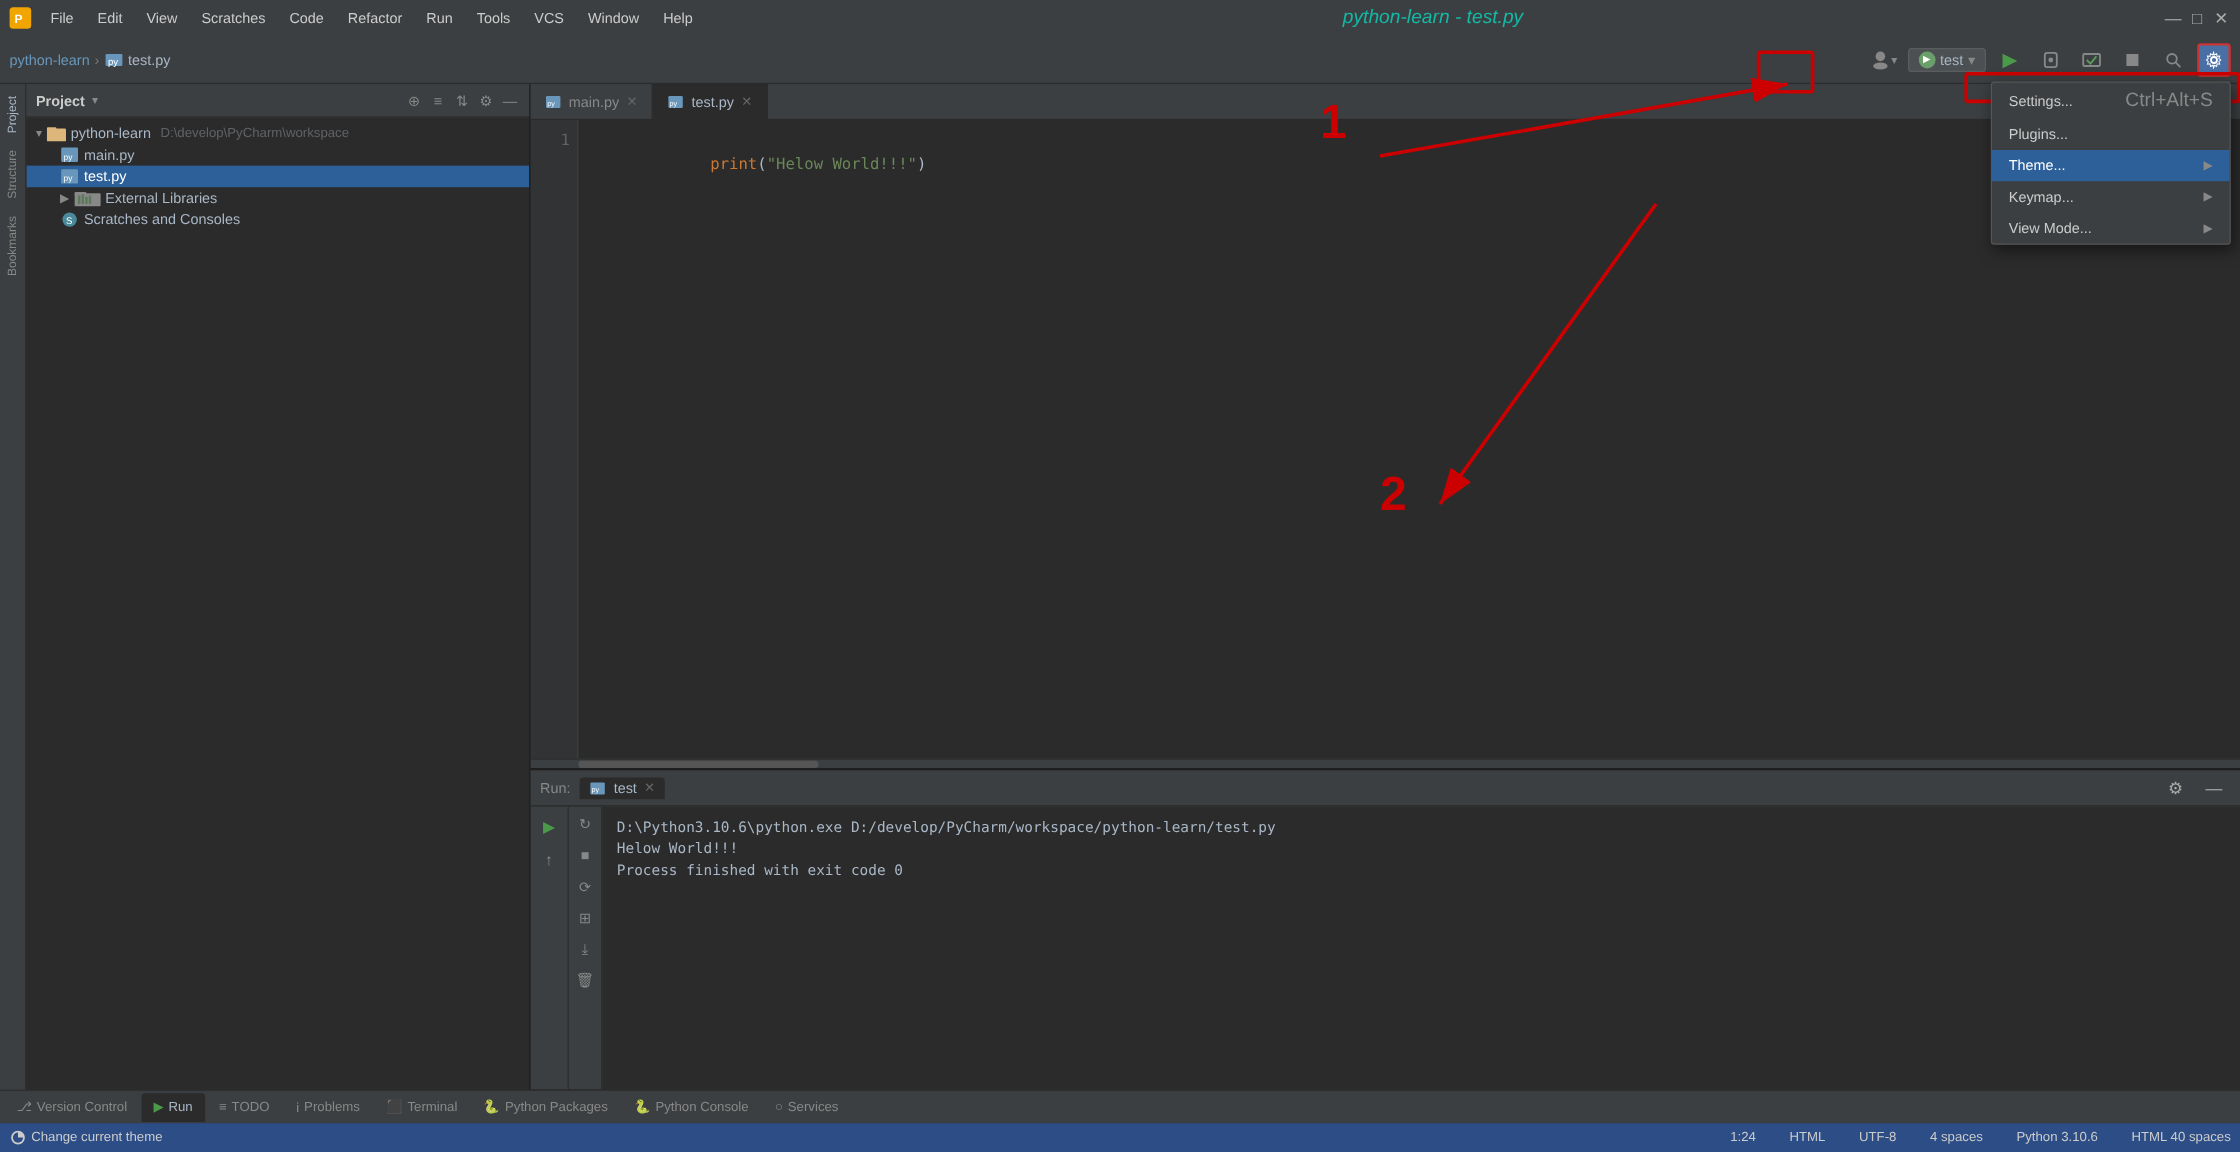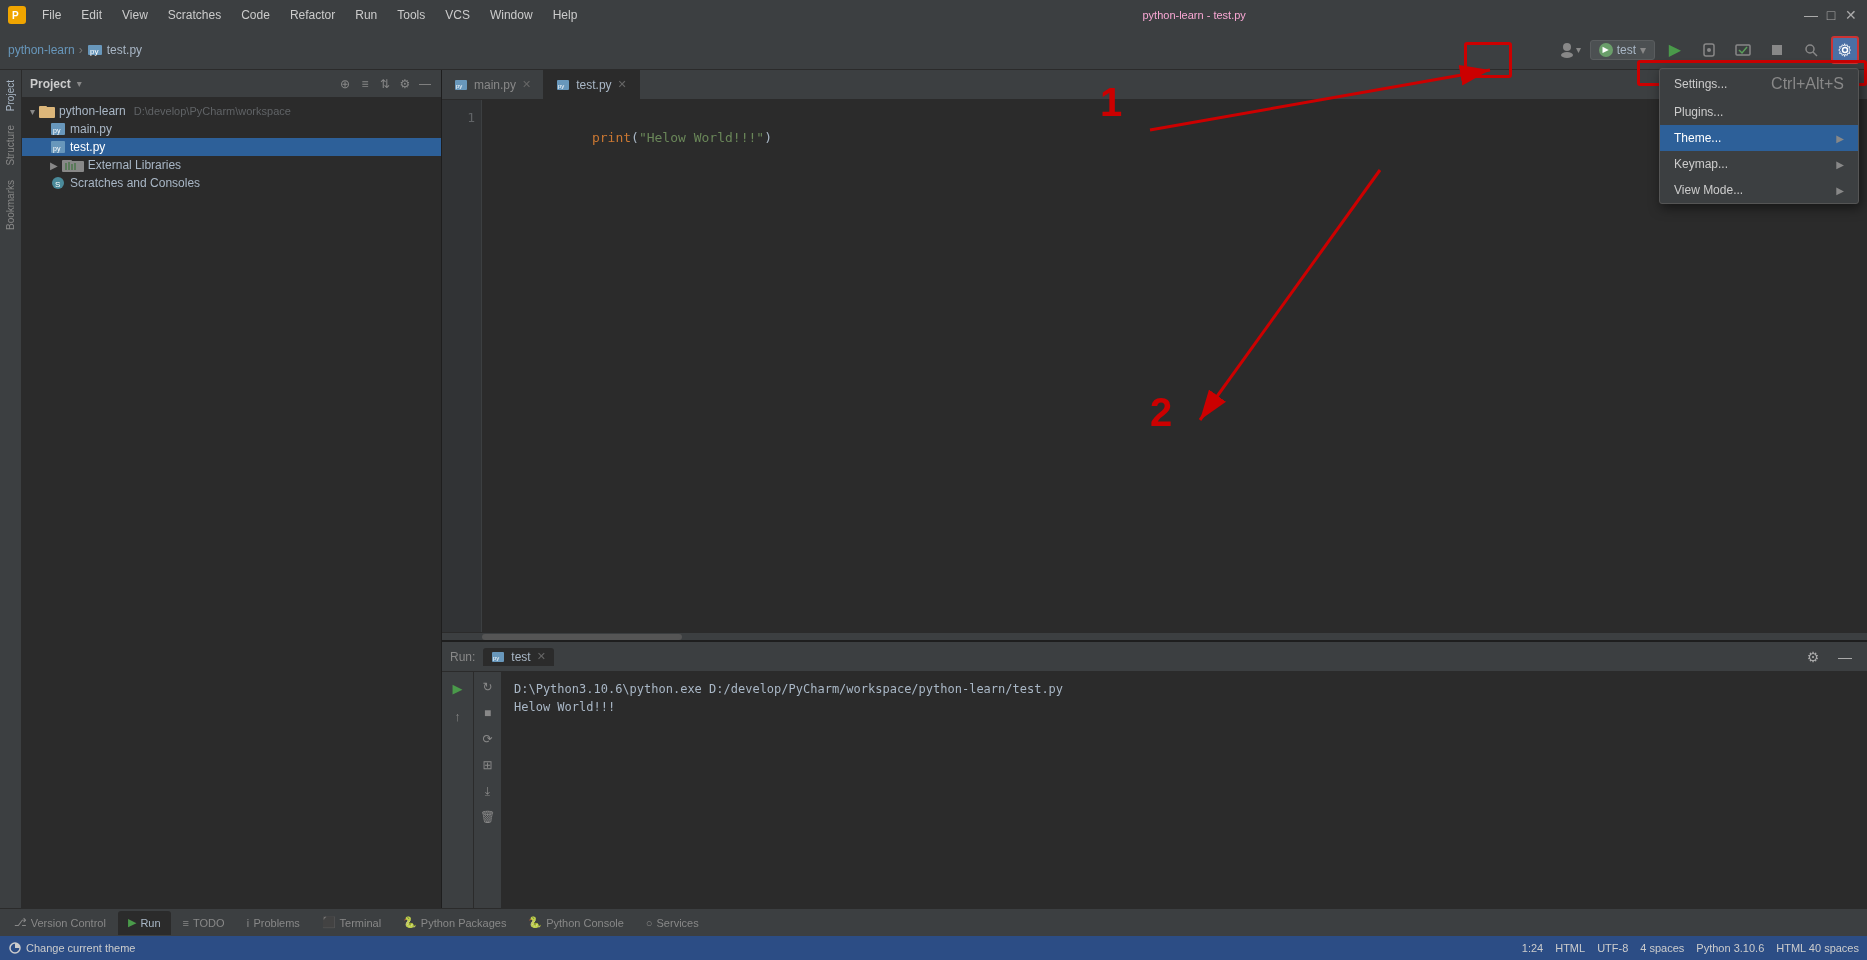--- a/index.html
+++ b/index.html
@@ -44,22 +44,23 @@
       display: flex;
       gap: 4px;
     }
     .title-bar-menu span {
       padding: 2px 8px;
       cursor: pointer;
       color: #ccc;
       font-size: 12px;
     }
     .title-bar-center {
-      color: #f9a8d4;
-      font-size: 11px;
+      color: #14b8a6;
+      font-size: 16px;
+      font-style: italic;
     }
     .title-bar-right {
       display: flex;
       align-items: center;
       gap: 4px;
     }
     .window-btn {
       width: 16px;
       height: 16px;
       display: flex;
@@ -393,21 +394,21 @@
       display: flex;
       align-items: center;
       justify-content: space-between;
       background: #2c4d85;
       height: 24px;
       padding: 0 8px;
       font-size: 11px;
       color: #ccc;
     }
     .status-left { display: flex; align-items: center; gap: 4px; }
-    .status-right { display: flex; align-items: center; gap: 12px; }
+    .status-right { display: flex; align-items: center; gap: 28px; }
 
     
     .dropdown-menu {
       position: absolute;
       top: 68px;
       right: 8px;
       background: #3c3f41;
       border: 1px solid #555;
       border-radius: 3px;
       min-width: 200px;
@@ -700,20 +701,21 @@
           <div class="run-toolbar-btn">■</div>
           <div class="run-toolbar-btn">⟳</div>
           <div class="run-toolbar-btn">⊞</div>
           <div class="run-toolbar-btn">⤓</div>
           <div class="run-toolbar-btn">🗑</div>
         </div>
         <div class="run-output">
           <div class="output-line">D:\Python3.10.6\python.exe D:/develop/PyCharm/workspace/python-learn/test.py</div>
           <div class="output-line">Helow World!!!</div>
           <div class="output-line"></div>
+          <div class="output-line">Process finished with exit code 0</div>
         </div>
       </div>
     </div>
   </div>
 </div>
 
 <div class="bottom-tabs">
   <div class="bottom-tab">
     <span>⎇</span>
     <span>Version Control</span>

